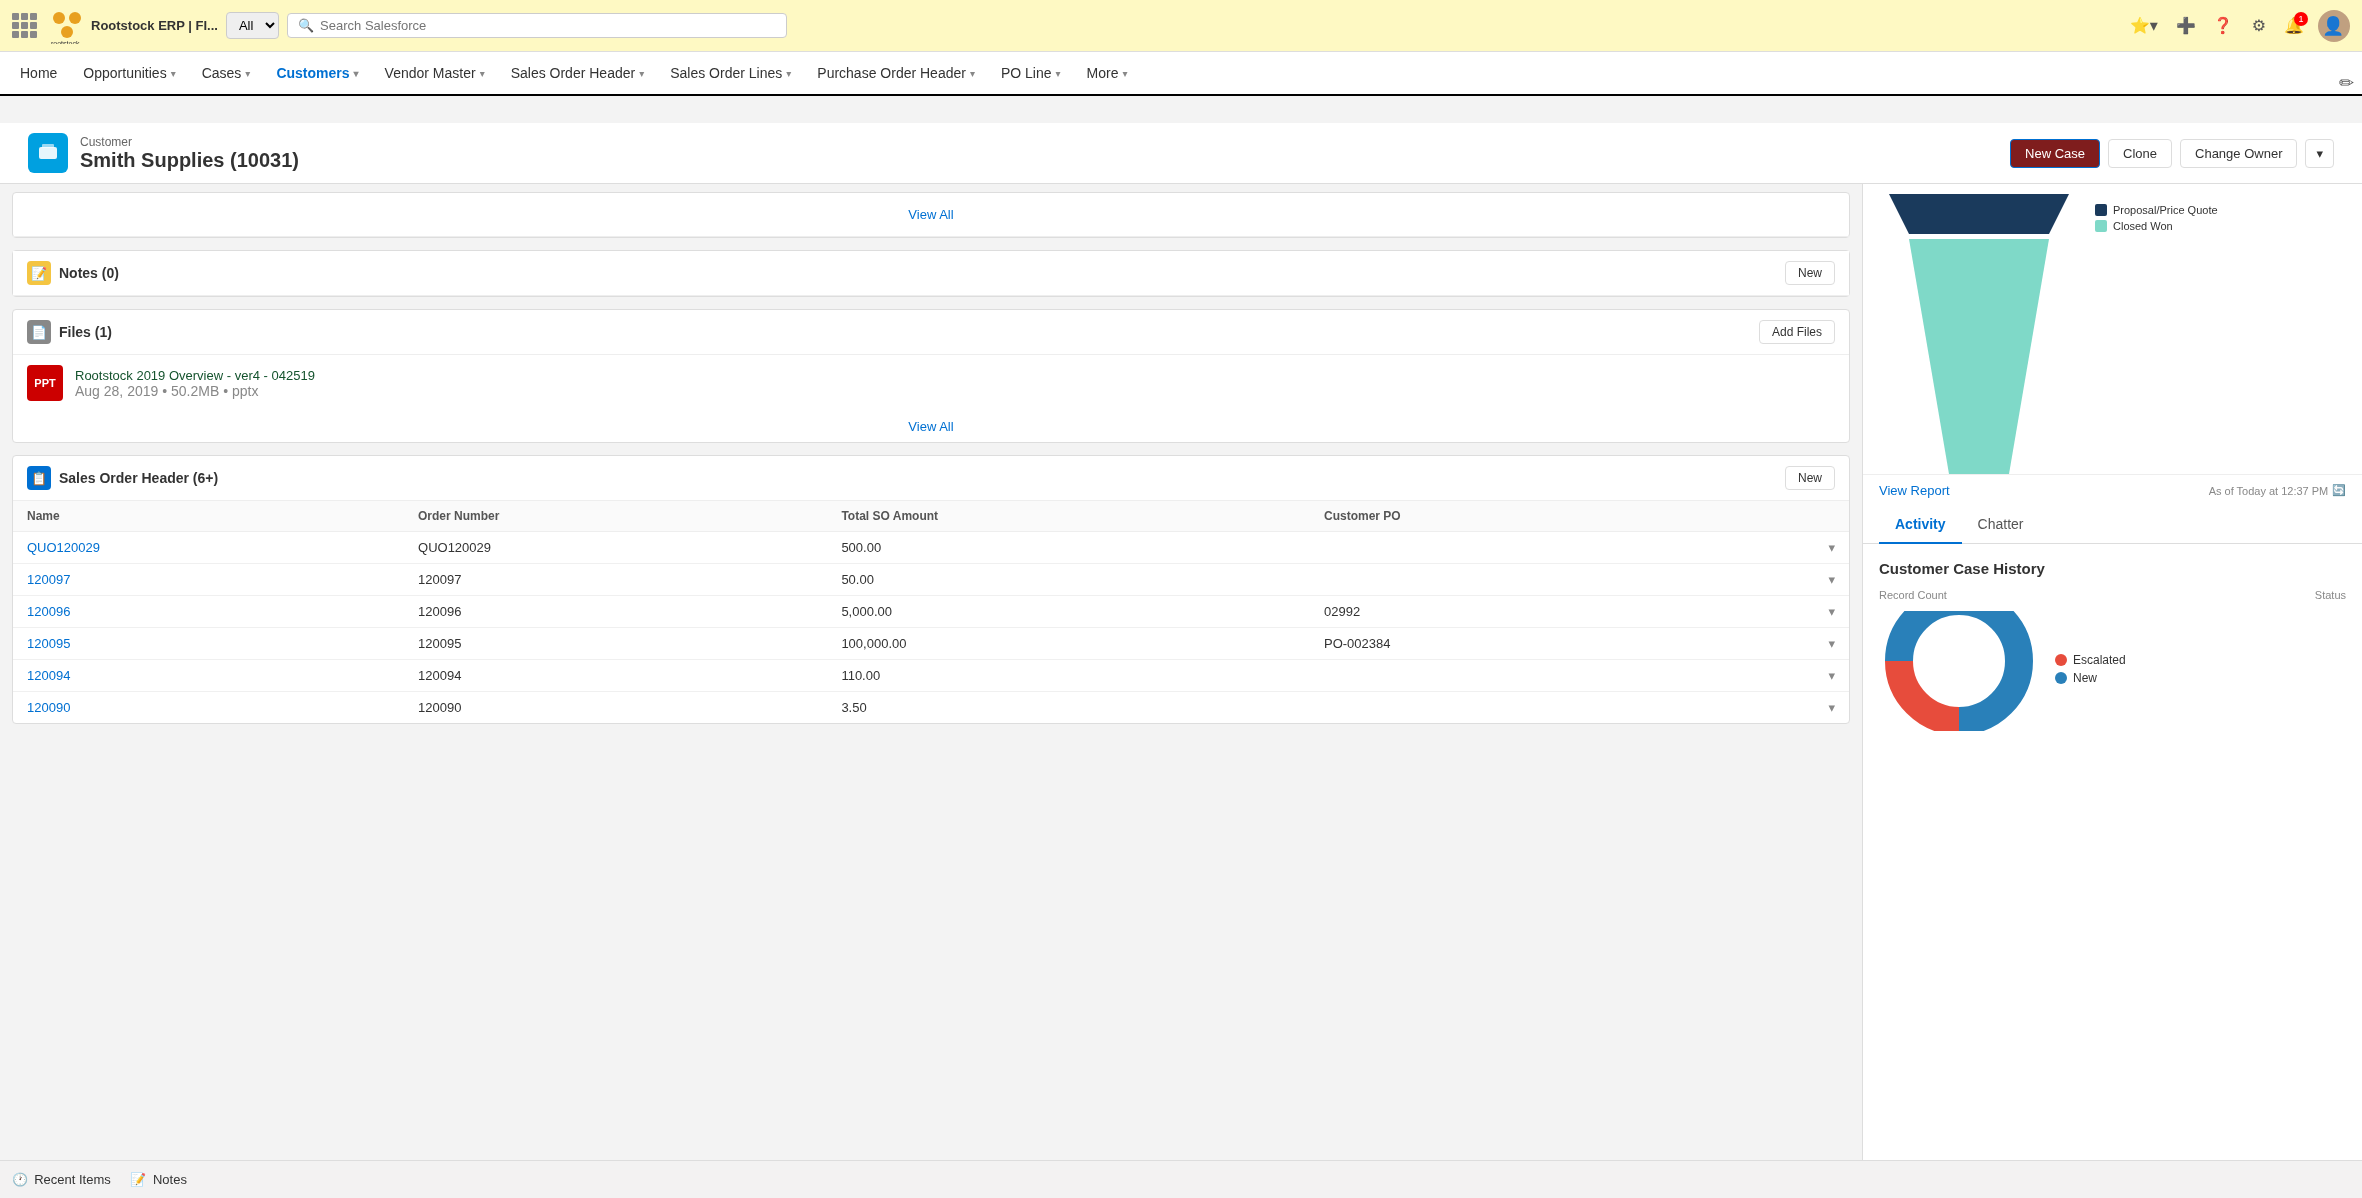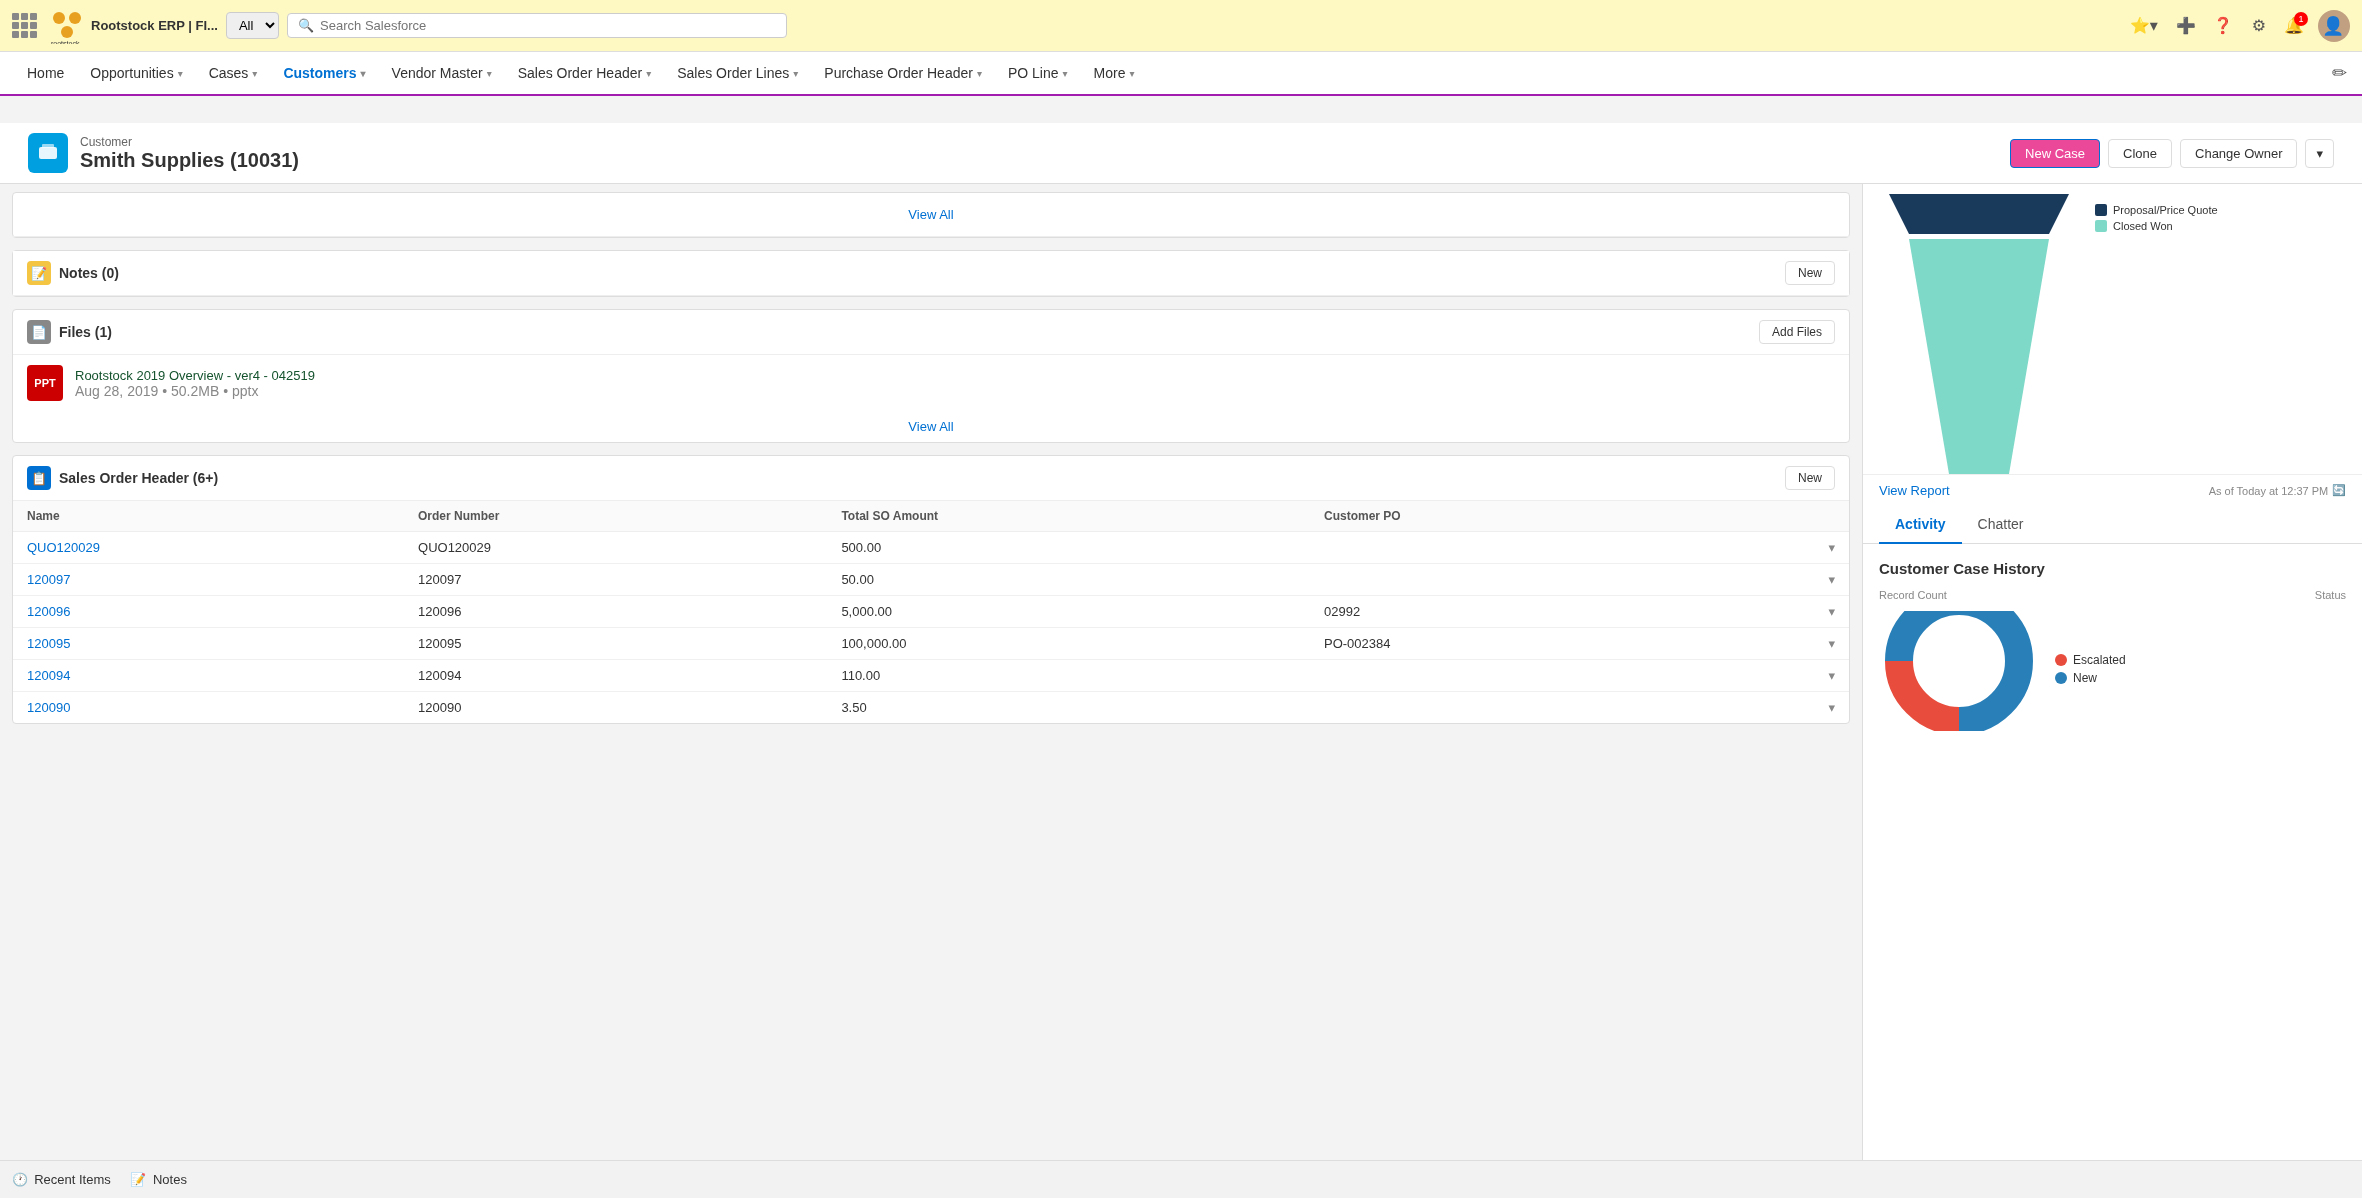--- a/index.html
+++ b/index.html
@@ -95,25 +95,25 @@
       border: 1px solid #ccc;
       border-radius: 4px;
       padding: 4px 8px;
       font-size: 13px;
       cursor: pointer;
     }
 
     
     .menu-bar {
       background: #fff;
-      border-bottom: 2px solid #a21caf;
-      display: flex;
-      align-items: center;
+      border-bottom: 2px solid #000000;
+      display: flex;
+      align-items: flex-end;
       height: 44px;
-      padding: 0 15px;
+      padding: 0 8px;
       gap: 2px;
       overflow: hidden;
     }
     .menu-item {
       display: flex;
       align-items: center;
       padding: 0 12px;
       height: 44px;
       cursor: pointer;
       font-size: 14px;
@@ -171,21 +171,21 @@
     .header-btn {
       border: 1px solid #ddd;
       background: #fff;
       border-radius: 4px;
       padding: 6px 14px;
       cursor: pointer;
       font-size: 13px;
       color: #333;
     }
     .header-btn.primary {
-      background: #ec4899;
+      background: #7f1d1d;
       color: #fff;
       border-color: #0070d2;
     }
     .header-btn-dropdown {
       border: 1px solid #ddd;
       background: #fff;
       border-radius: 4px;
       padding: 6px 10px;
       cursor: pointer;
       font-size: 13px;

